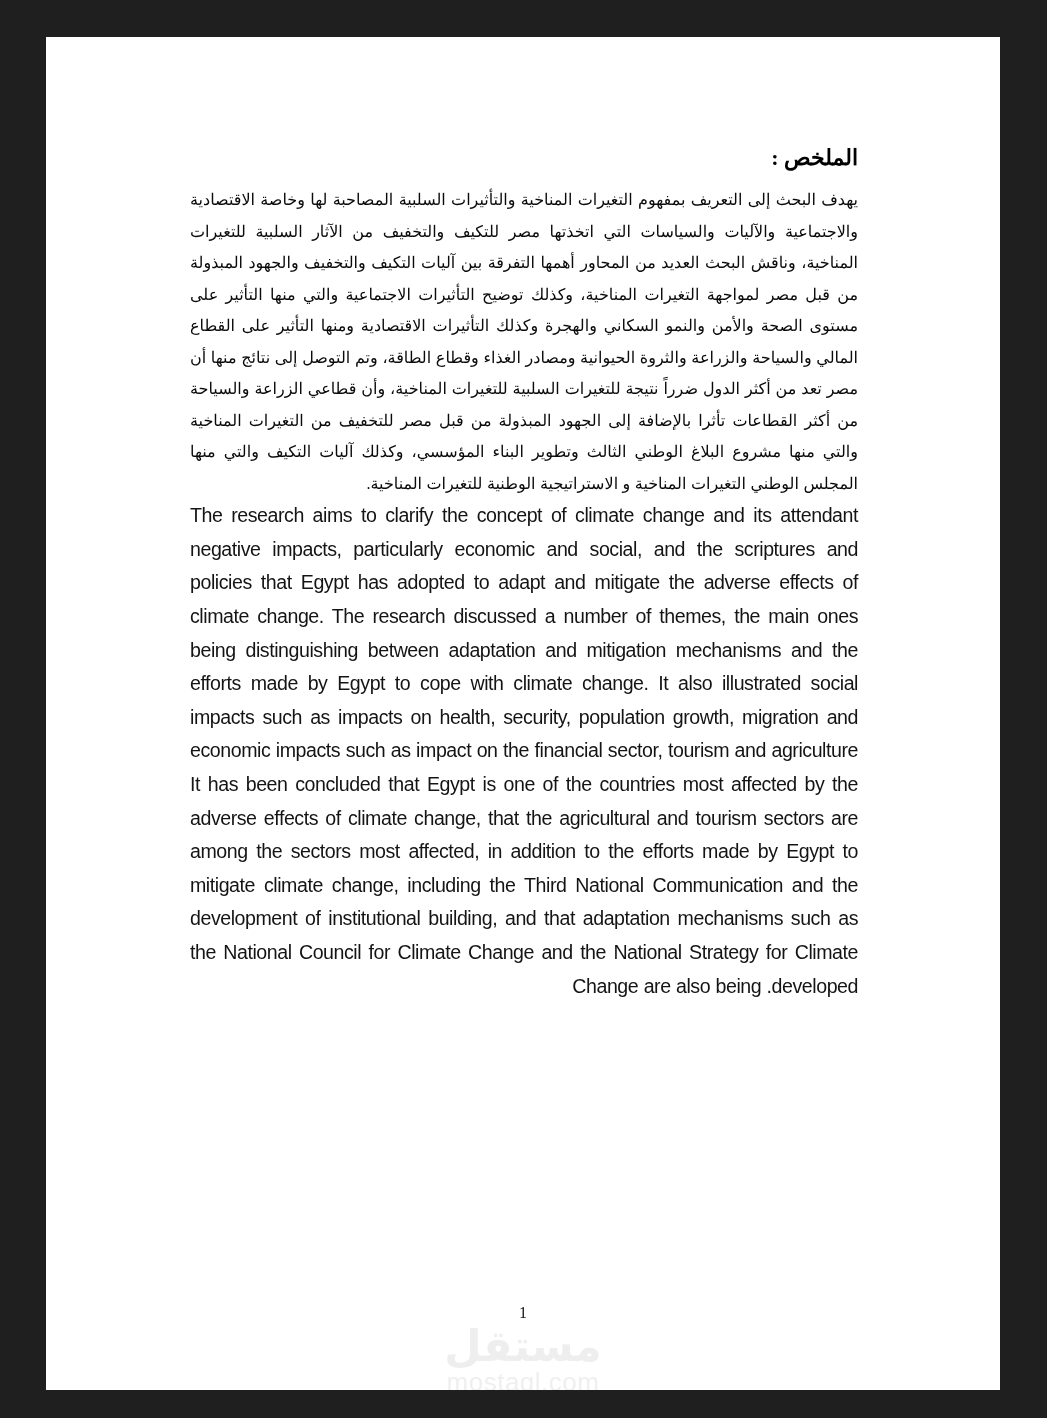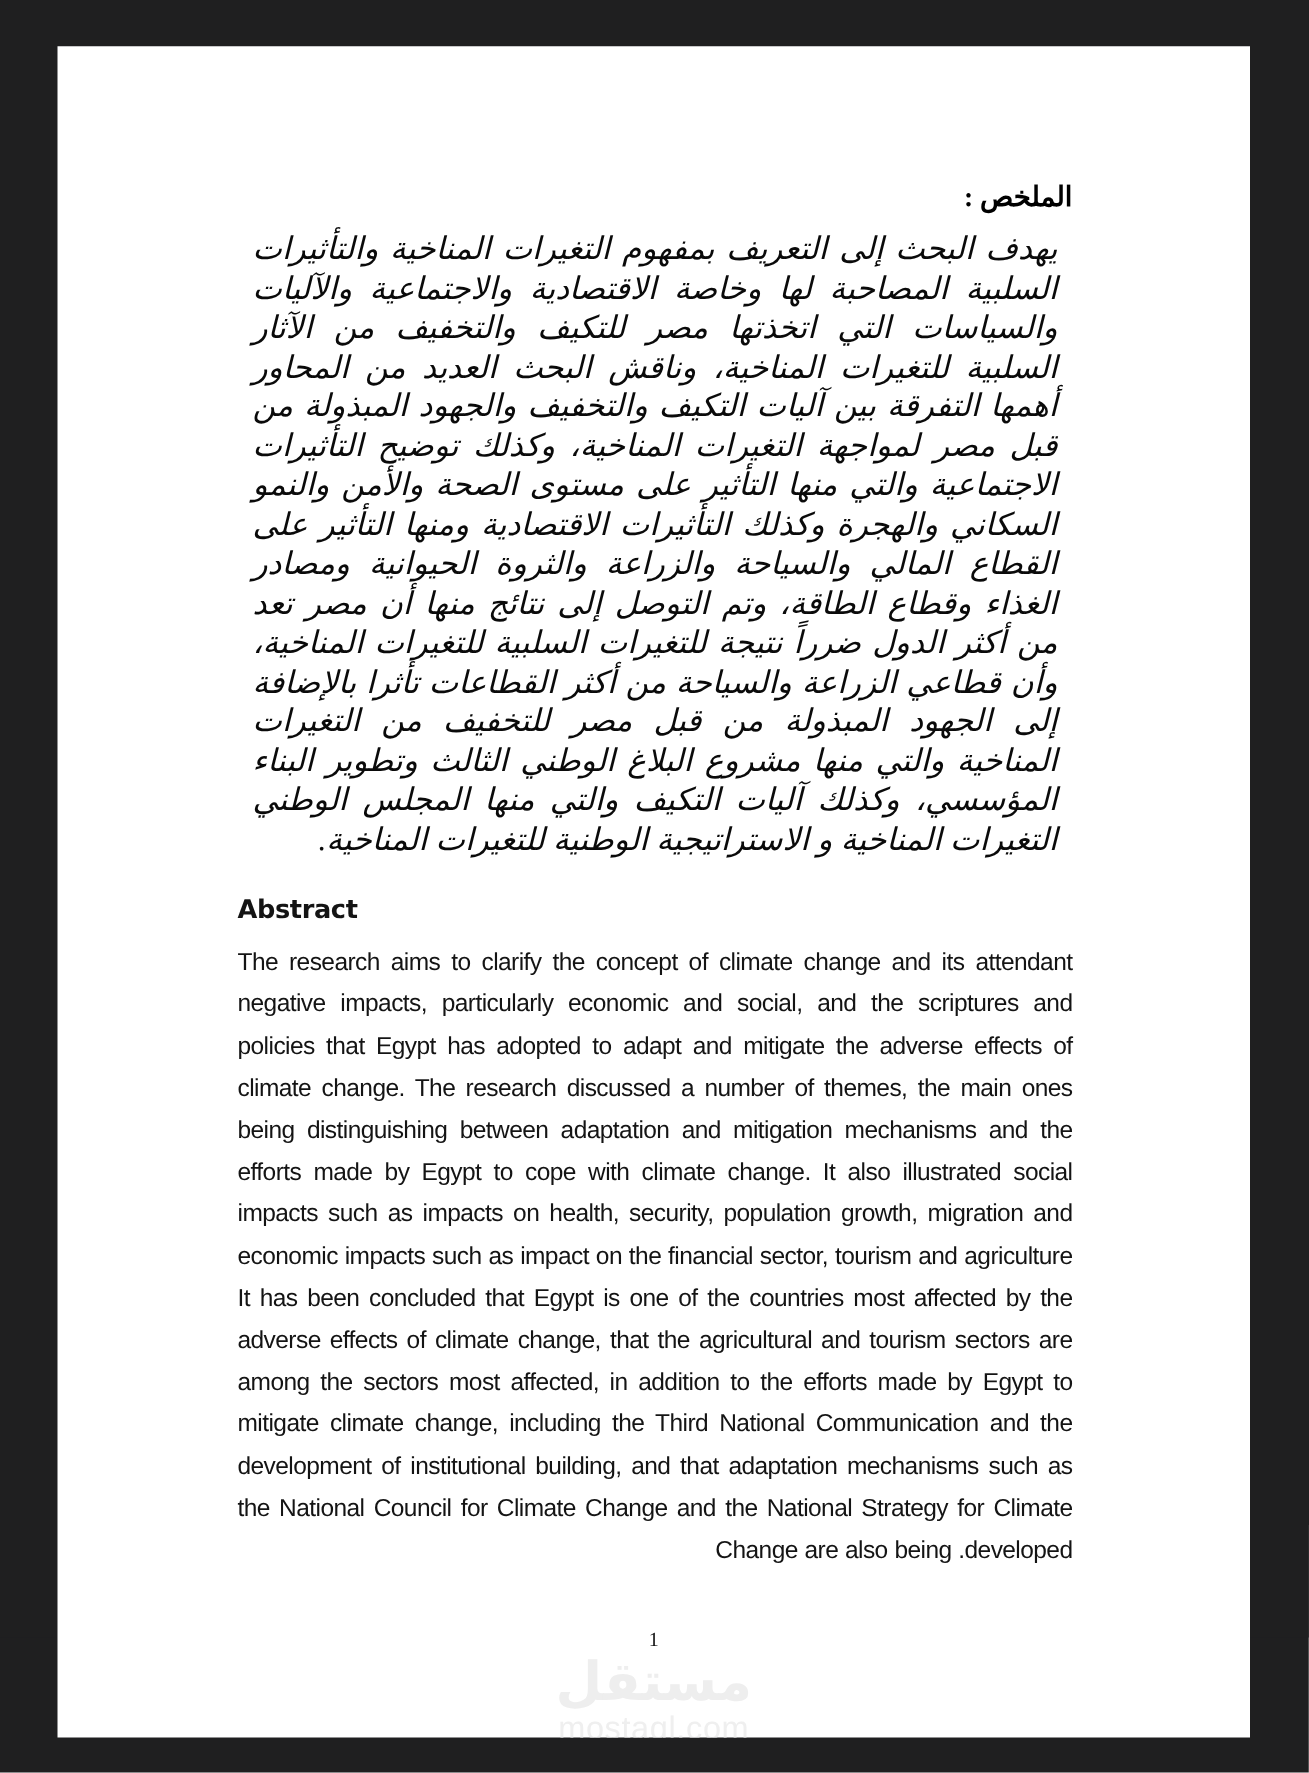--- a/index.html
+++ b/index.html
@@ -50,26 +50,25 @@
     color: #000;
     margin: 0 0 14px 0;
     letter-spacing: 0.2px;
   }
 
   .ar-body {
     direction: rtl;
     text-align: justify;
     text-align-last: right;
     font-family: "Liberation Serif", "DejaVu Serif", serif;
-    font-size: 25px;
+    font-size: 16px;
     line-height: 31.5px;
     color: #0a0a0a;
-    margin: 12px;
+    margin: 0;
     word-spacing: 0.5px;
-    font-style: italic;
   }
 
   
   .en-heading {
     font-family: "DejaVu Sans", "Liberation Sans", sans-serif;
     font-weight: bold;
     font-size: 20.5px;
     line-height: 1.2;
     color: #141414;
     margin: 27px 0 14px 0;
@@ -137,21 +136,20 @@
 <div class="viewer">
 
   <div class="page">
 
     <div class="page-inner">
 
       <h1 class="ar-heading">الملخص :</h1>
 
       <p class="ar-body">يهدف البحث إلى التعريف بمفهوم التغيرات المناخية والتأثيرات السلبية المصاحبة لها وخاصة الاقتصادية والاجتماعية والآليات والسياسات التي اتخذتها مصر للتكيف والتخفيف من الآثار السلبية للتغيرات المناخية، وناقش البحث العديد من المحاور أهمها التفرقة بين آليات التكيف والتخفيف والجهود المبذولة من قبل مصر لمواجهة التغيرات المناخية، وكذلك توضيح التأثيرات الاجتماعية والتي منها التأثير على مستوى الصحة والأمن والنمو السكاني والهجرة وكذلك التأثيرات الاقتصادية ومنها التأثير على القطاع المالي والسياحة والزراعة والثروة الحيوانية ومصادر الغذاء وقطاع الطاقة، وتم التوصل إلى نتائج منها أن مصر تعد من أكثر الدول ضرراً نتيجة للتغيرات السلبية للتغيرات المناخية، وأن قطاعي الزراعة والسياحة من أكثر القطاعات تأثرا بالإضافة إلى الجهود المبذولة من قبل مصر للتخفيف من التغيرات المناخية والتي منها مشروع البلاغ الوطني الثالث وتطوير البناء المؤسسي، وكذلك آليات التكيف والتي منها المجلس الوطني التغيرات المناخية و الاستراتيجية الوطنية للتغيرات المناخية.</p>
 
-      <h2 class="en-heading">Abstract</h2>
 
       <p class="en-body">The research aims to clarify the concept of climate change and its attendant negative impacts, particularly economic and social, and the scriptures and policies that Egypt has adopted to adapt and mitigate the adverse effects of climate change. The research discussed a number of themes, the main ones being distinguishing between adaptation and mitigation mechanisms and the efforts made by Egypt to cope with climate change. It also illustrated social impacts such as impacts on health, security, population growth, migration and economic impacts such as impact on the financial sector, tourism and agriculture It has been concluded that Egypt is one of the countries most affected by the adverse effects of climate change, that the agricultural and tourism sectors are among the sectors most affected, in addition to the efforts made by Egypt to mitigate climate change, including the Third National Communication and the development of institutional building, and that adaptation mechanisms such as the National Council for Climate Change and the National Strategy for Climate Change are also being .developed</p>
 
     </div>
 
     <div class="page-number">1</div>
 
     <div class="watermark">
       <div class="watermark-mark">مستقل</div>
       <div class="watermark-domain">mostaql.com</div>

